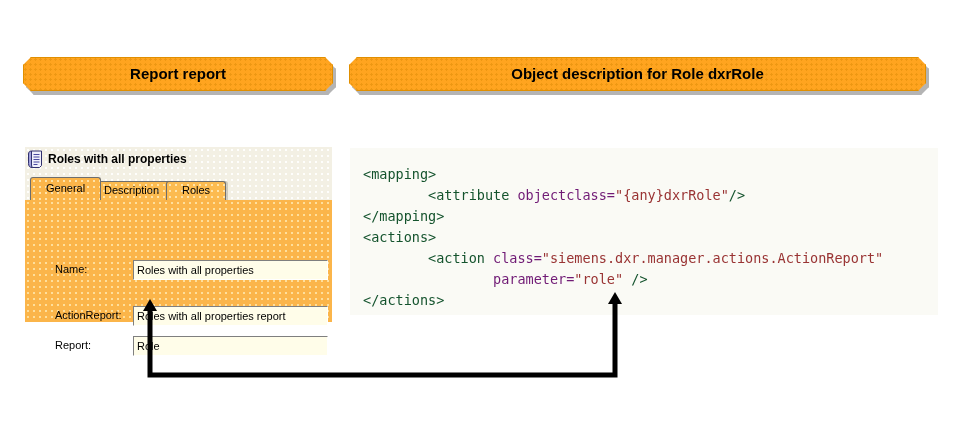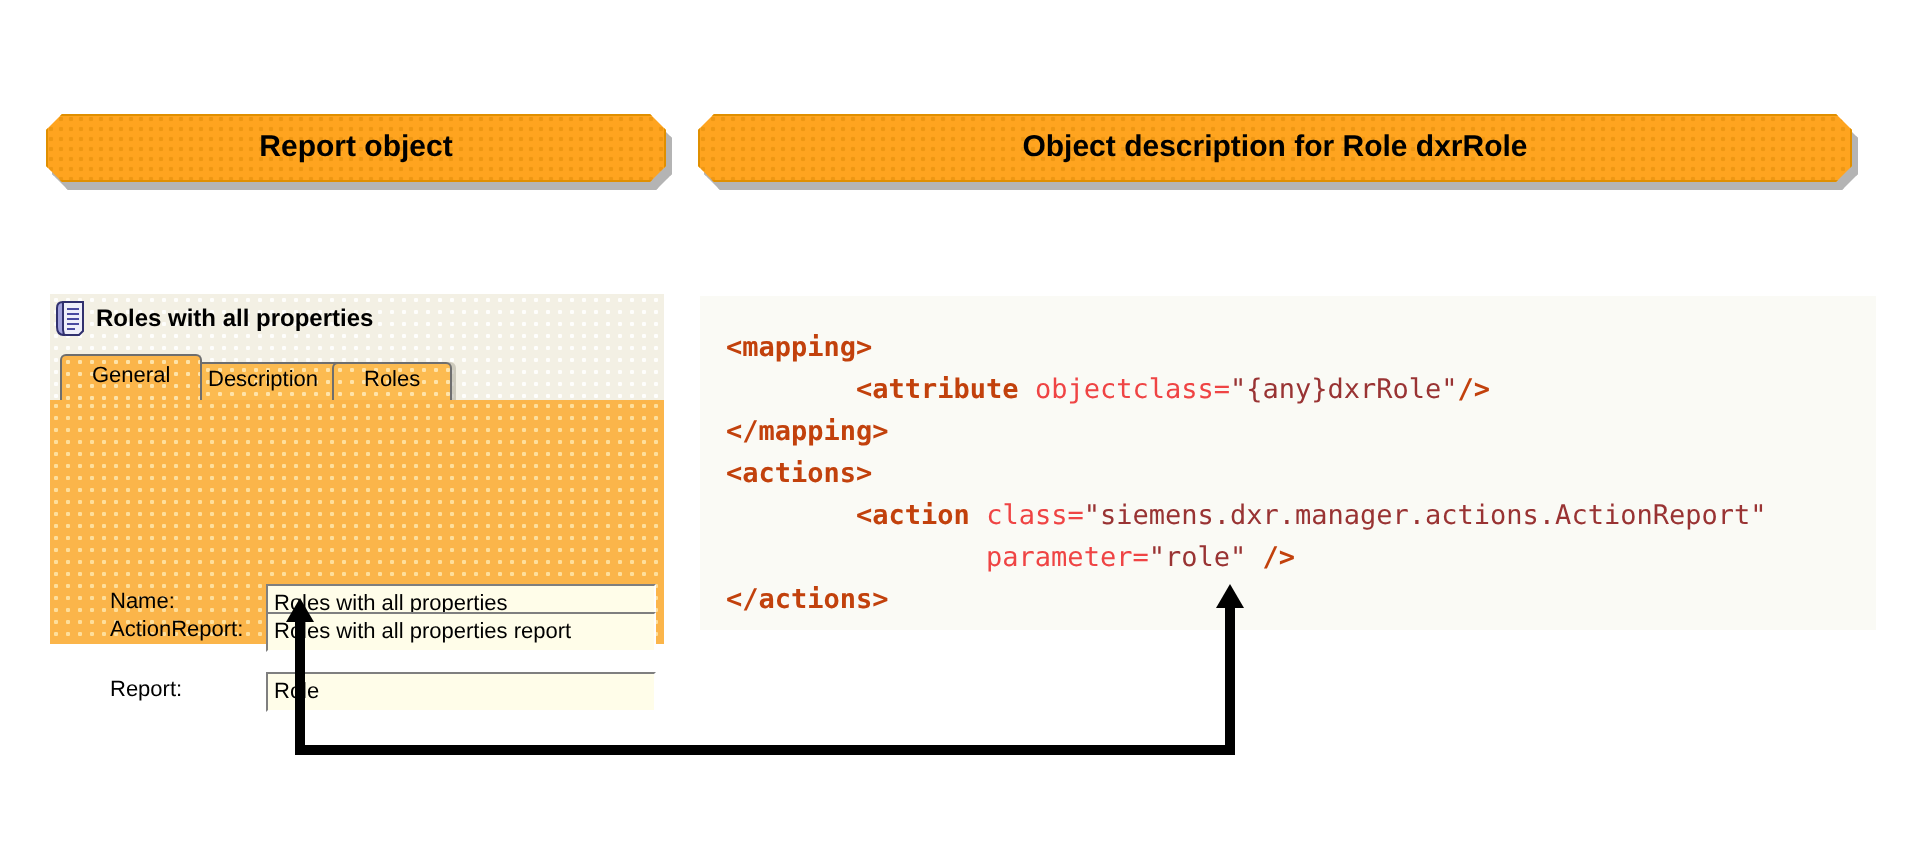--- a/index.html
+++ b/index.html
@@ -62,44 +62,44 @@
   }
   .field-row { position:absolute; left:0; width:307px; height:20px; }
   .field-label { position:absolute; left:30px; top:3px; font-size:11px; color:#000; white-space:nowrap; }
   .field-input {
     position:absolute; left:108px; top:0; width:195px; height:20px;
     font-family:"Liberation Sans", sans-serif; font-size:11px; color:#000;
     background-color:#fffde9;
     border:1px solid; border-color:#7f7f7f #ffffff #ffffff #7f7f7f;
     padding:0 0 0 3px; outline:none;
   }
-  #row-name { top:92px; } #row-description { top:106px; } #row-types { top:136px; }
+  #row-name { top:60px; } #row-description { top:106px; } #row-types { top:136px; }
 
   
   #code-background { position:absolute; left:350px; top:148px; width:588px; height:167px; background:#fafaf5; }
   #xml-code {
     position:absolute; left:363px; top:164px;
     font-family:"DejaVu Sans Mono","Liberation Mono",monospace;
     font-size:13.5px; line-height:21px; white-space:pre; color:#000;
   }
-  .tok-tag { color:#c2410c; font-weight:bold; }
-  .tok-attr { color:#ef4444; }
+  .tok-tag { color:#14532d; font-weight:normal; }
+  .tok-attr { color:#701a75; }
   .tok-val { color:#993333; }
   .tok-plain { color:#000; }
 
   
   #arrow-overlay { position:absolute; left:0; top:0; width:960px; height:432px; pointer-events:none; }
 </style>
 </head>
 <body>
 
 <div id="stage">
 
   <div class="banner-wrap" id="banner-left-wrap">
-    <div class="banner">Report object</div>
+    <div class="banner">Report report</div>
   </div>
   <div class="banner-wrap" id="banner-right-wrap">
     <div class="banner">Object description for Role dxrRole</div>
   </div>
 
   <div id="panel">
     <div id="panel-header">
       <div id="panel-title-row">
         <svg id="panel-icon" viewBox="0 0 16 19">
           <path d="M4.5 1 H14.5 V15.5 L12.5 17.5 H6 C3.5 17.5 2.5 16 2.5 14 V3.5 Z" fill="#efeffa" stroke="#30306e" stroke-width="1"></path>

